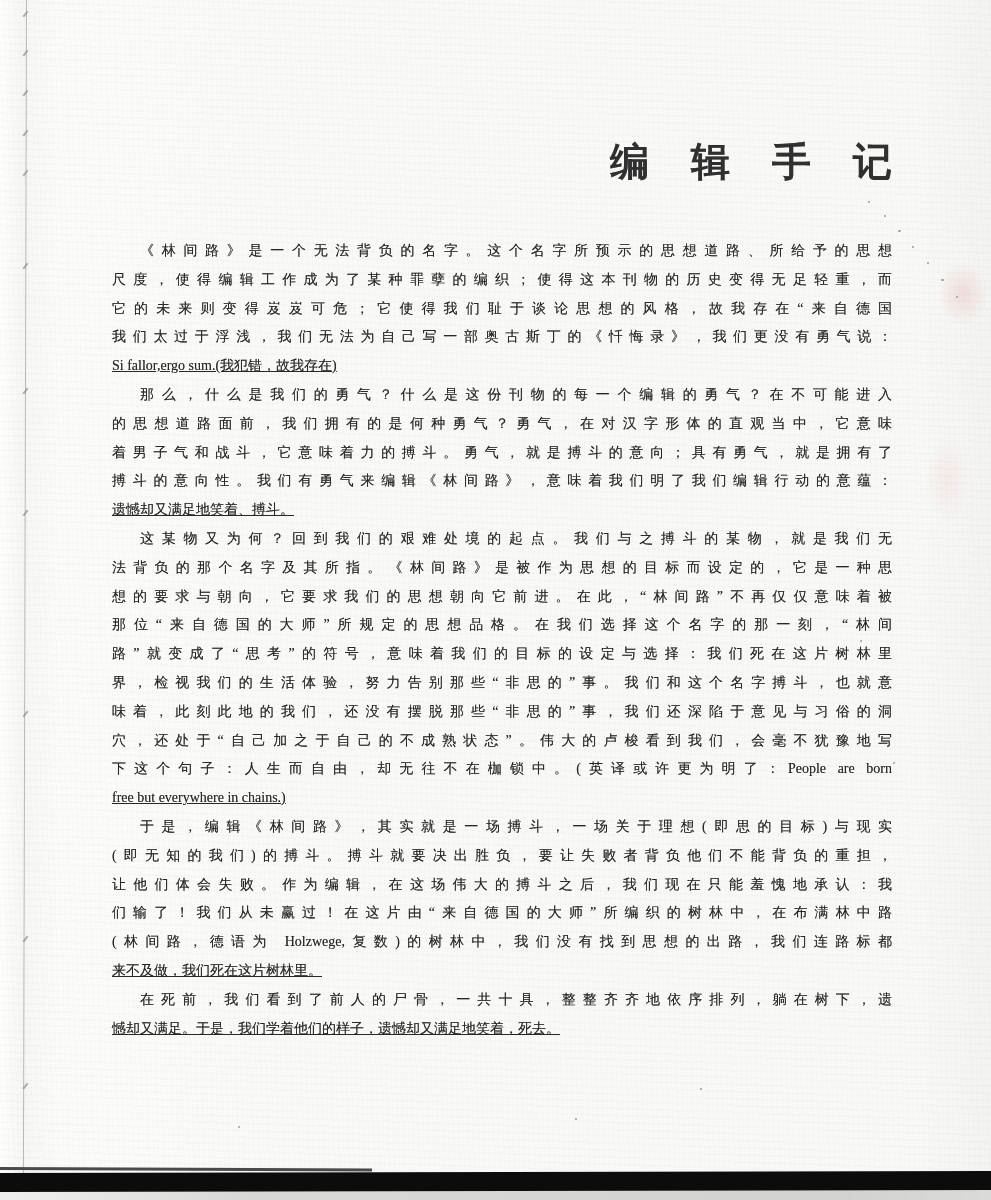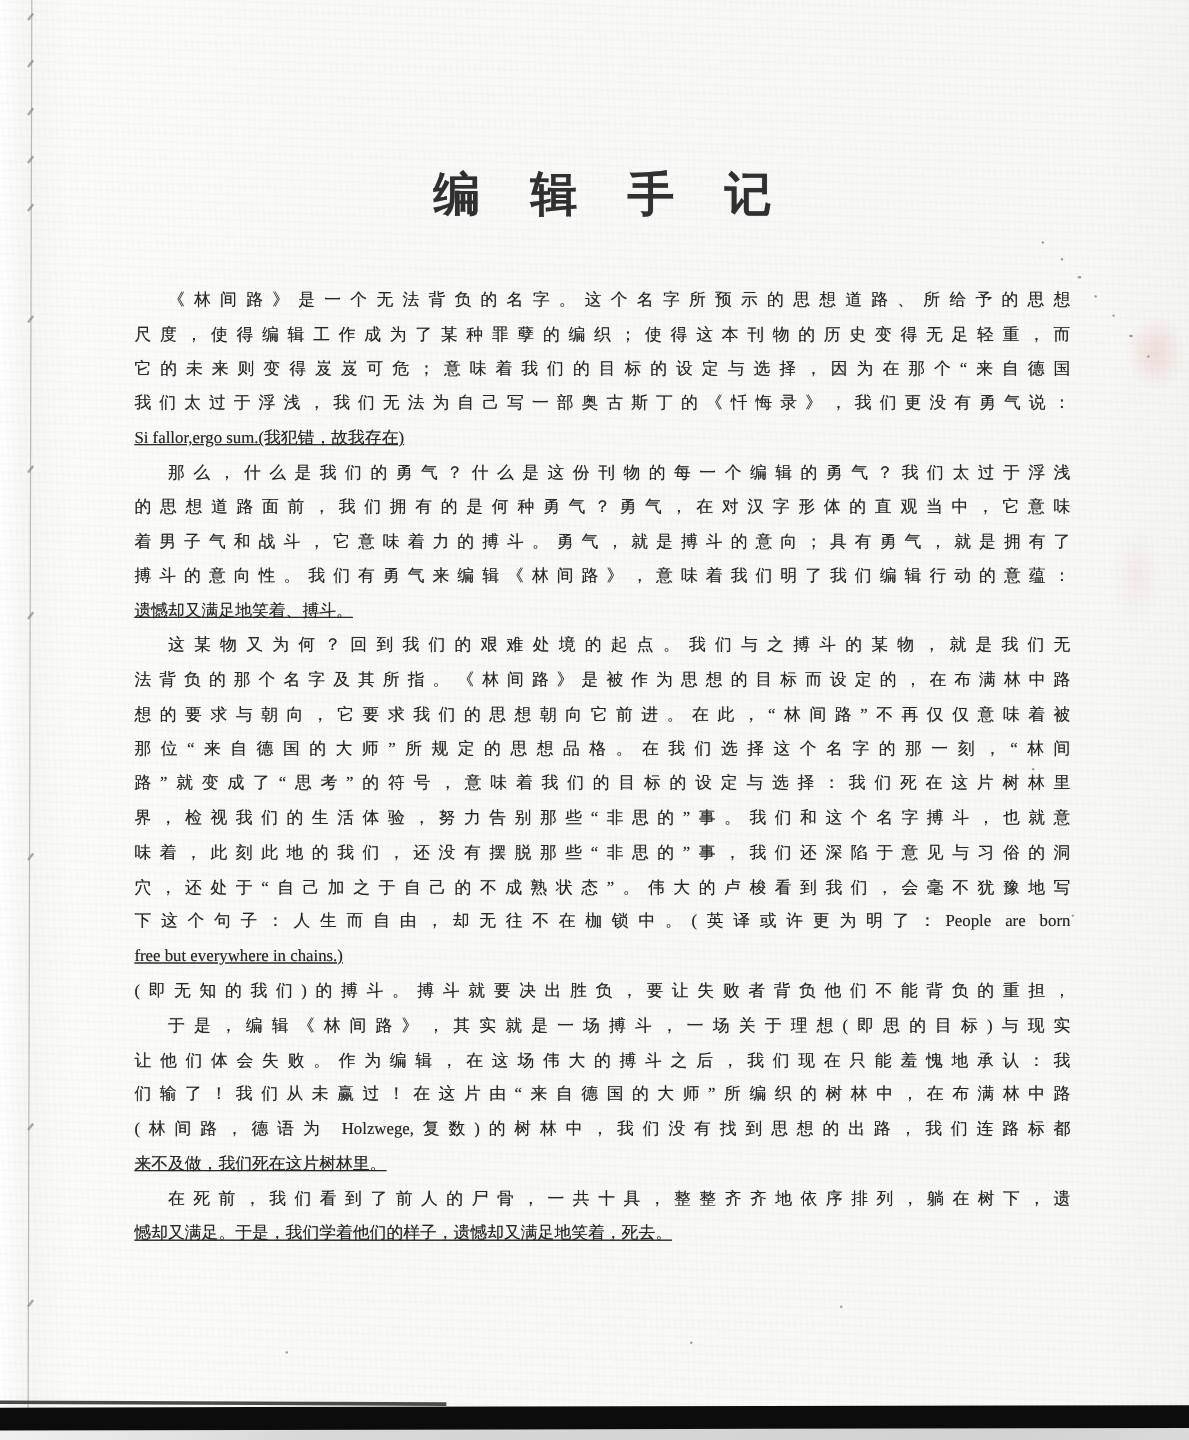--- a/index.html
+++ b/index.html
@@ -25,21 +25,21 @@
   .spine-line {
     position:absolute; left:26px; top:0; width:1px; height:1196px;
     background:#b8b8b5; transform:rotate(0.15deg); transform-origin:top left;
   }
   .stitch {
     position:absolute; left:22px; width:7px; height:2px;
     background:#8f8f8c; opacity:.75; transform:rotate(-52deg);
   }
   .title-row {
     position:absolute; left:112px; top:139px; width:780px; height:46px;
-    display:flex; justify-content:center; align-items:center;
+    display:flex; justify-content:flex-end; align-items:center;
   }
   .page-title {
     font-family:"Liberation Sans","DejaVu Sans",sans-serif;
     font-size:39px; font-weight:600; color:#303030;
     letter-spacing:42px; margin-right:-42px; white-space:nowrap;
     text-shadow:0 0 0.6px rgba(45,45,45,.5);
   }
   .body-text {
     position:absolute; left:112px; top:237px; width:780px;
     color:#282828; font-size:14px; line-height:28.8px;
@@ -88,40 +88,40 @@
   <div class="stitch" style="top:938px"></div>
   <div class="stitch" style="top:1085px"></div>
 
   <div class="title-row">
     <span class="page-title">编辑手记</span>
   </div>
 
   <div class="body-text">
       <div class="line first">《林间路》是一个无法背负的名字。这个名字所预示的思想道路、所给予的思想</div>
       <div class="line">尺度，使得编辑工作成为了某种罪孽的编织；使得这本刊物的历史变得无足轻重，而</div>
-      <div class="line">它的未来则变得岌岌可危；意味着我们的目标的设定与选择，因为在那个“来自德国</div>
+      <div class="line">它的未来则变得岌岌可危；它使得我们耻于谈论思想的风格，故我存在“来自德国</div>
       <div class="line">我们太过于浮浅，我们无法为自己写一部奥古斯丁的《忏悔录》，我们更没有勇气说：</div>
       <div class="line para-end">Si fallor,ergo sum.(我犯错，故我存在)</div>
-      <div class="line first">那么，什么是我们的勇气？什么是这份刊物的每一个编辑的勇气？我们太过于浮浅</div>
+      <div class="line first">那么，什么是我们的勇气？什么是这份刊物的每一个编辑的勇气？在不可能进入</div>
       <div class="line">的思想道路面前，我们拥有的是何种勇气？勇气，在对汉字形体的直观当中，它意味</div>
       <div class="line">着男子气和战斗，它意味着力的搏斗。勇气，就是搏斗的意向；具有勇气，就是拥有了</div>
       <div class="line">搏斗的意向性。我们有勇气来编辑《林间路》，意味着我们明了我们编辑行动的意蕴：</div>
       <div class="line para-end">遗憾却又满足地笑着、搏斗。</div>
       <div class="line first">这某物又为何？回到我们的艰难处境的起点。我们与之搏斗的某物，就是我们无</div>
-      <div class="line">法背负的那个名字及其所指。《林间路》是被作为思想的目标而设定的，在布满林中路</div>
+      <div class="line">法背负的那个名字及其所指。《林间路》是被作为思想的目标而设定的，它是一种思</div>
       <div class="line">想的要求与朝向，它要求我们的思想朝向它前进。在此，“林间路”不再仅仅意味着被</div>
       <div class="line">那位“来自德国的大师”所规定的思想品格。在我们选择这个名字的那一刻，“林间</div>
       <div class="line">路”就变成了“思考”的符号，意味着我们的目标的设定与选择：我们死在这片树林里</div>
       <div class="line">界，检视我们的生活体验，努力告别那些“非思的”事。我们和这个名字搏斗，也就意</div>
       <div class="line">味着，此刻此地的我们，还没有摆脱那些“非思的”事，我们还深陷于意见与习俗的洞</div>
       <div class="line">穴，还处于“自己加之于自己的不成熟状态”。伟大的卢梭看到我们，会毫不犹豫地写</div>
       <div class="line">下这个句子：人生而自由，却无往不在枷锁中。(英译或许更为明了：People are born</div>
       <div class="line para-end">free but everywhere in chains.)</div>
+      <div class="line first">于是，编辑《林间路》，其实就是一场搏斗，一场关于理想(即思的目标)与现实</div>
       <div class="line">(即无知的我们)的搏斗。搏斗就要决出胜负，要让失败者背负他们不能背负的重担，</div>
-      <div class="line first">于是，编辑《林间路》，其实就是一场搏斗，一场关于理想(即思的目标)与现实</div>
       <div class="line">让他们体会失败。作为编辑，在这场伟大的搏斗之后，我们现在只能羞愧地承认：我</div>
       <div class="line">们输了！我们从未赢过！在这片由“来自德国的大师”所编织的树林中，在布满林中路</div>
       <div class="line">(林间路，德语为 Holzwege,复数)的树林中，我们没有找到思想的出路，我们连路标都</div>
       <div class="line para-end">来不及做，我们死在这片树林里。</div>
       <div class="line first">在死前，我们看到了前人的尸骨，一共十具，整整齐齐地依序排列，躺在树下，遗</div>
       <div class="line para-end">憾却又满足。于是，我们学着他们的样子，遗憾却又满足地笑着，死去。</div>
     </div>
 
   <div class="speck" style="left:868px;top:201px;width:2px;height:2px"></div>
   <div class="speck" style="left:884px;top:215px;width:2px;height:2px"></div>

